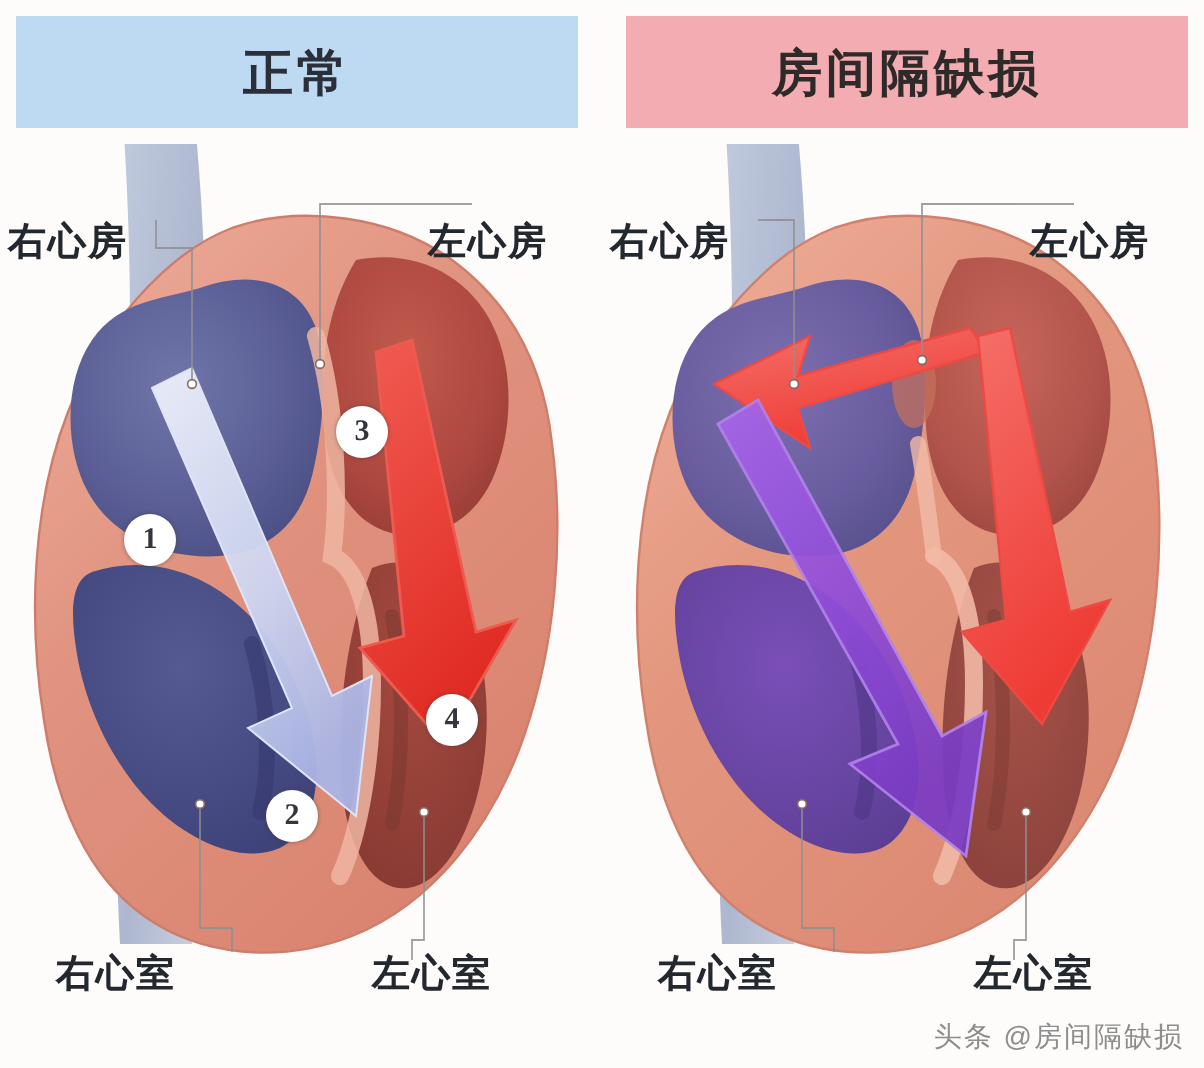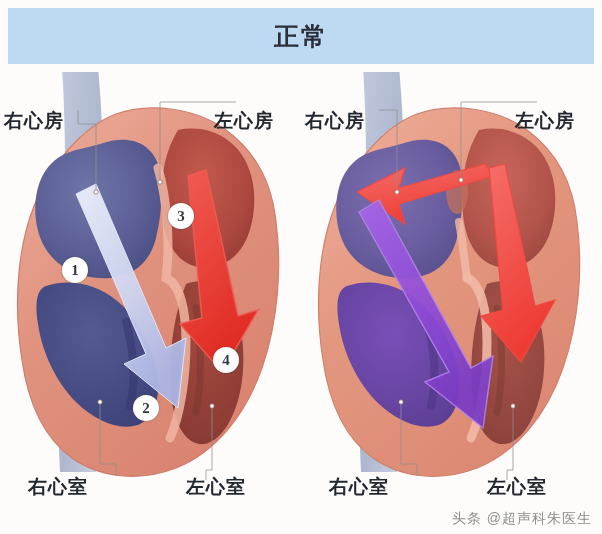--- a/index.html
+++ b/index.html
@@ -107,20 +107,21 @@
     white-space: nowrap;
   }
 </style>
 </head>
 <body>
 
 <div id="stage">
 
   <div class="header-row">
     <div class="header-cell header-normal">正常</div>
+    <div class="header-cell header-asd">房间隔缺损</div>
   </div>
 
   <div class="panel panel-left">
 
     <svg viewBox="0 0 301 434">
       <defs>
         <linearGradient id="veinGradL" x1="0" y1="0" x2="1" y2="1">
           <stop offset="0%" stop-color="#aab7d2"></stop>
           <stop offset="55%" stop-color="#8e9cbd"></stop>
           <stop offset="100%" stop-color="#b9c3d8"></stop>
@@ -322,15 +323,15 @@
         <circle cx="212" cy="334" r="2.2"></circle>
       </g>
     </svg>
 
     <div class="anno" style="left:4px;  top:36px;">右心房</div>
     <div class="anno" style="left:214px; top:36px;">左心房</div>
     <div class="anno" style="left:28px;  top:402px;">右心室</div>
     <div class="anno" style="left:186px; top:402px;">左心室</div>
   </div>
 
-  <div class="watermark">头条 @超声科朱医生</div>
+  <div class="watermark">头条 @房间隔缺损</div>
 
 </div>
 
 </body></html>

